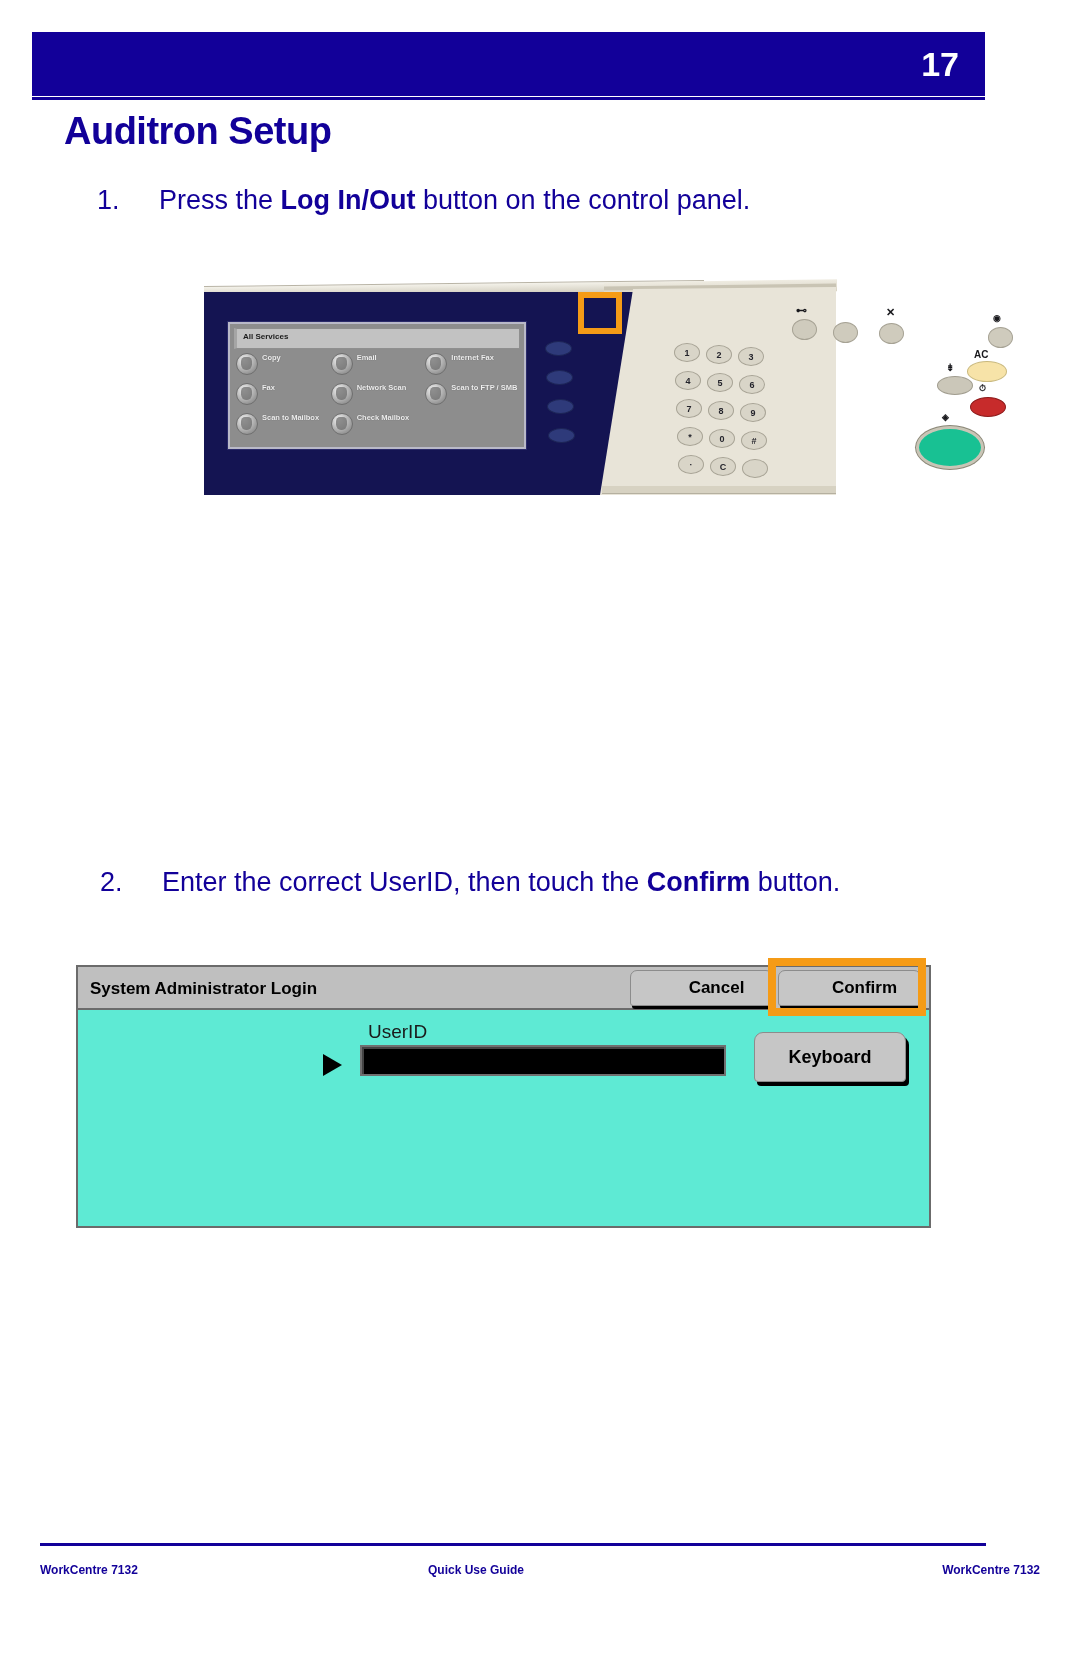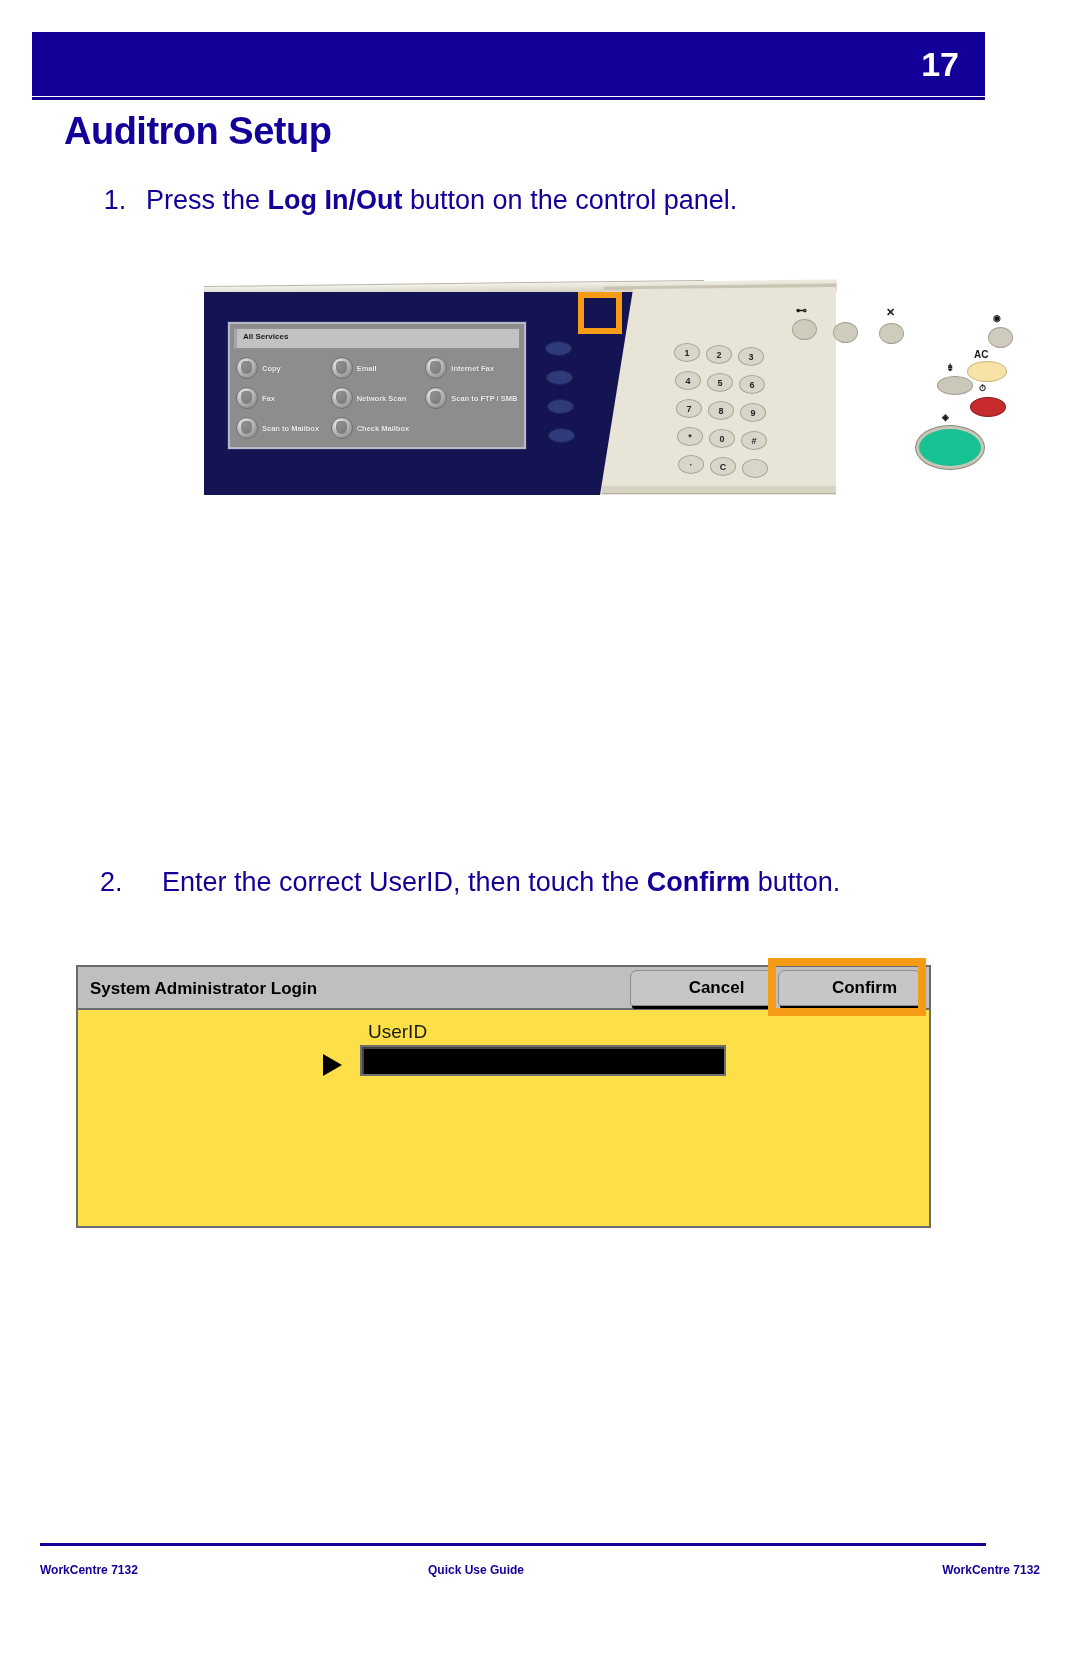--- a/index.html
+++ b/index.html
@@ -62,21 +62,21 @@
     font-size: 27px;
     line-height: 1.2;
     white-space: nowrap;
   }
   .step .num {
     display: inline-block;
     width: 62px;
   }
   .step b { font-weight: bold; }
 
-  .step-1 { left: 84px; top: 184px; text-align: center; }
+  .step-1 { left: 97px; top: 184px; }
   .step-2 { left: 100px; top: 866px; }
 
   
   .panel-photo {
     position: absolute;
     left: 204px;
     top: 283px;
     width: 632px;
     height: 212px;
   }
@@ -184,21 +184,20 @@
     top: 27px;
     right: 4px;
     bottom: 4px;
     display: grid;
     grid-template-columns: repeat(3, 1fr);
     grid-template-rows: repeat(3, 1fr);
     padding: 2px 0 0 2px;
   }
   .ts-item {
     display: flex;
-    align-items: center;
     gap: 4px;
   }
   .svc-icon {
     width: 20px;
     height: 20px;
     border-radius: 50%;
     background: radial-gradient(circle at 35% 30%, #f2f2f2, #9a9a9a 70%, #7c7c7c);
     border: 1px solid #6f6f6f;
     flex: 0 0 auto;
     position: relative;
@@ -318,21 +317,21 @@
     box-sizing: border-box;
   }
 
   
   .login-dialog {
     position: absolute;
     left: 76px;
     top: 965px;
     width: 855px;
     height: 263px;
-    background: #fde047;
+    background: #5eead4;
     border: 2px solid #6b6b6b;
     box-sizing: border-box;
   }
   .ld-titlebar {
     position: absolute;
     left: 0; top: 0;
     width: 100%;
     height: 43px;
     background: #bfbfbf;
     border-bottom: 2px solid #6b6b6b;
@@ -567,20 +566,21 @@
 <div class="login-dialog">
   <div class="ld-titlebar">
     <div class="ld-title">System Administrator Login</div>
     <div class="ld-btn ld-btn-cancel">Cancel</div>
     <div class="ld-btn ld-btn-confirm">Confirm</div>
   </div>
   <div class="ld-body">
     <div class="userid-label">UserID</div>
     <div class="userid-arrow"></div>
     <div class="userid-field"></div>
+    <div class="keyboard-btn">Keyboard</div>
   </div>
 </div>
 
 <div class="hl-confirm"></div>
 
 <div class="footer-rule"></div>
 <div class="footer-text footer-left">WorkCentre 7132</div>
 <div class="footer-text footer-center">Quick Use Guide</div>
 <div class="footer-text footer-right">WorkCentre 7132</div>
 

